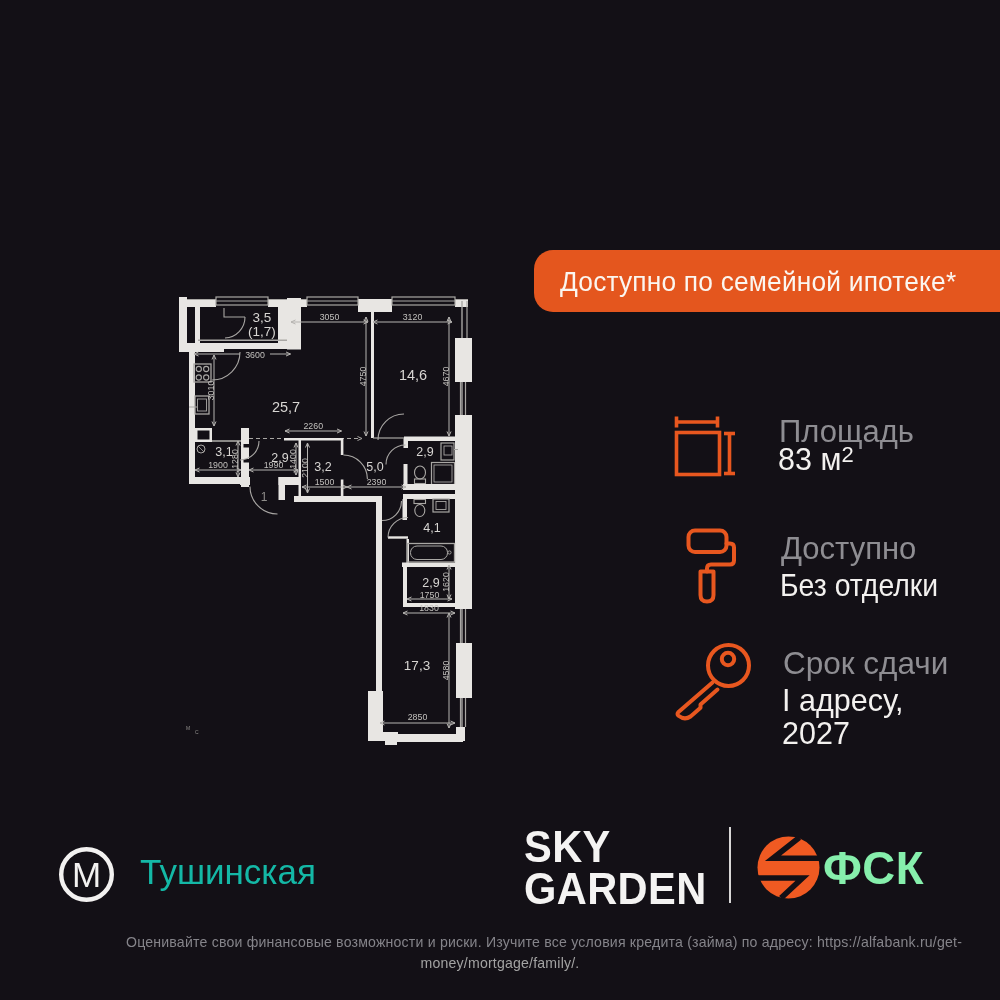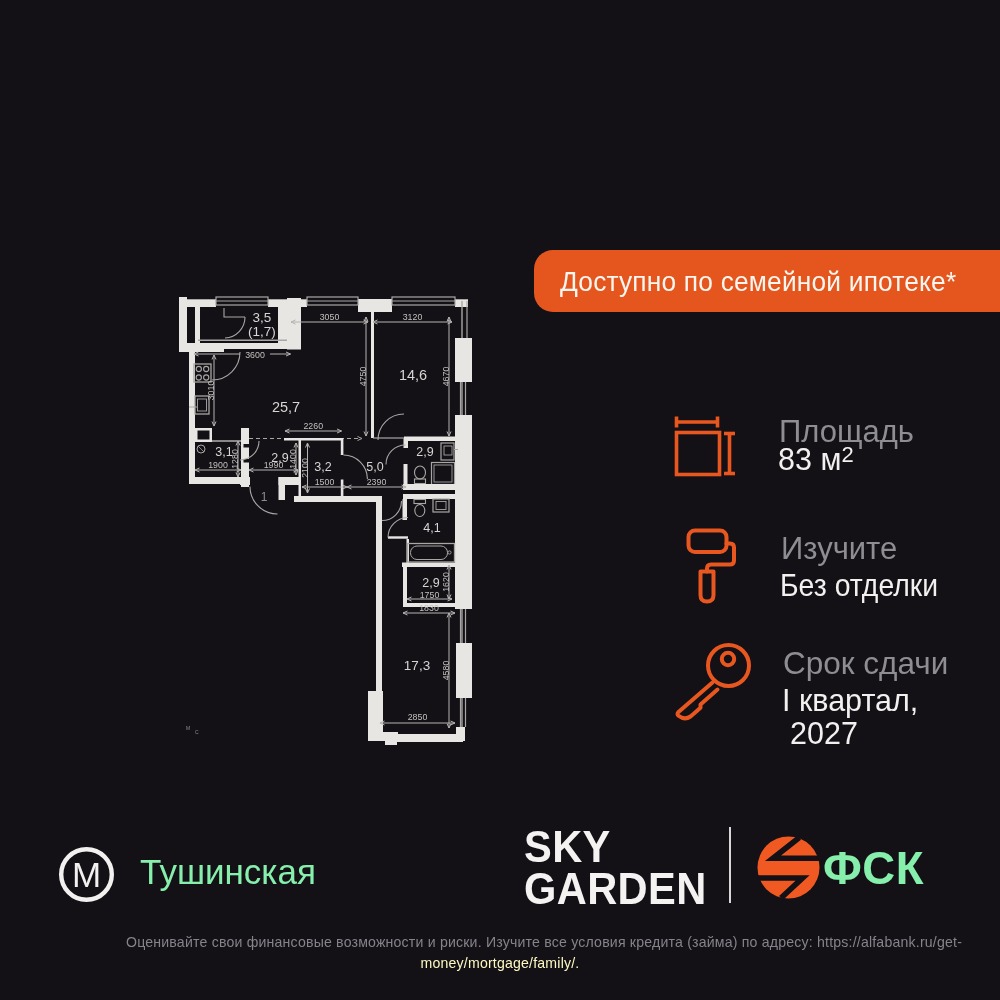--- a/index.html
+++ b/index.html
@@ -393,44 +393,44 @@
 </svg>
 
 <div class="abs" style="left:534px;top:250px;width:466px;height:62px;background:#e4561e;border-radius:19px 0 0 19px;"></div>
 
 <div class="abs" style="left:560px;top:266px;color:#fbf6f0;font-size:28px;letter-spacing:0.2px;transform:scaleX(0.94);transform-origin:left;">Доступно по семейной ипотеке*</div>
 
 <div class="abs lbl" style="left:779px;top:404px;margin-top:10px;">Площадь</div>
 
 <div class="abs val" style="left:778px;top:442px;">83 м<span style="font-size:22px;vertical-align:8px;">2</span></div>
 
-<div class="abs lbl" style="left:781px;top:531px;">Изучите</div>
+<div class="abs lbl" style="left:781px;top:531px;">Доступно</div>
 
 <div class="abs val" style="left:780px;top:568px;transform:scaleX(0.93);transform-origin:left;">Без отделки</div>
 
 <div class="abs lbl" style="left:783px;top:645px;font-size:31.5px;text-align:center;">Срок сдачи</div>
 
-<div class="abs val" style="left:782px;top:683px;">I квартал,</div>
-
-<div class="abs val" style="left:782px;top:716px;margin-left:8px;">2027</div>
+<div class="abs val" style="left:782px;top:683px;">I адресу,</div>
+
+<div class="abs val" style="left:782px;top:716px;">2027</div>
 
 <svg class="abs" style="left:57px;top:846px;" width="60" height="60" viewBox="0 0 60 60">
 <circle cx="29.5" cy="28.5" r="25.3" fill="none" stroke="#f2f1f0" stroke-width="4.4"></circle>
 <text x="29.5" y="40.5" font-family="Liberation Sans, sans-serif" font-size="35" fill="#f2f1f0" text-anchor="middle">М</text>
 </svg>
 
-<div class="abs" style="left:140px;top:852px;color:#86efac;font-size:35px;">Тушинская</div>
+<div class="abs" style="left:140px;top:852px;color:#14b8a6;font-size:35px;">Тушинская</div>
 
 <div class="abs" style="left:524px;top:826px;color:#f4f3f2;font-size:44.5px;font-weight:bold;letter-spacing:0.4px;line-height:41.5px;transform:scaleX(0.935);transform-origin:left;">SKY<br>GARDEN</div>
 
 <div class="abs" style="left:729px;top:827px;width:2px;height:76px;background:#d8d7d6;"></div>
 
 <svg class="abs" style="left:757px;top:836px;" width="63" height="63" viewBox="0 0 63 63">
 <circle cx="31.5" cy="31.5" r="31" fill="#f05a22"></circle>
 <path d="M 42.3 1.5 L 16 22.2 L 62 22.2" fill="none" stroke="#131016" stroke-width="5.6"></path>
 <path d="M 0.5 42 L 45.5 42 L 24 62" fill="none" stroke="#131016" stroke-width="5.6"></path>
 </svg>
 
 <div class="abs" style="left:823px;top:843px;color:#86efac;font-size:45.5px;font-weight:bold;letter-spacing:0.5px;">ФСК</div>
 
 <div class="abs" style="left:0;top:934px;width:1000px;text-align:center;color:#85848a;font-size:14.1px;letter-spacing:0.2px;padding-left:44px;">Оценивайте свои финансовые возможности и риски. Изучите все условия кредита (займа) по адресу: https://alfabank.ru/get-</div>
 
-<div class="abs" style="left:0;top:955px;width:1000px;text-align:center;color:#fef9c3;font-size:14.1px;letter-spacing:0.2px;">money/mortgage/family/.</div>
+<div class="abs" style="left:0;top:955px;width:1000px;text-align:center;color:#a3a3a3;font-size:14.1px;letter-spacing:0.2px;">money/mortgage/family/.</div>
 
 </body></html>

